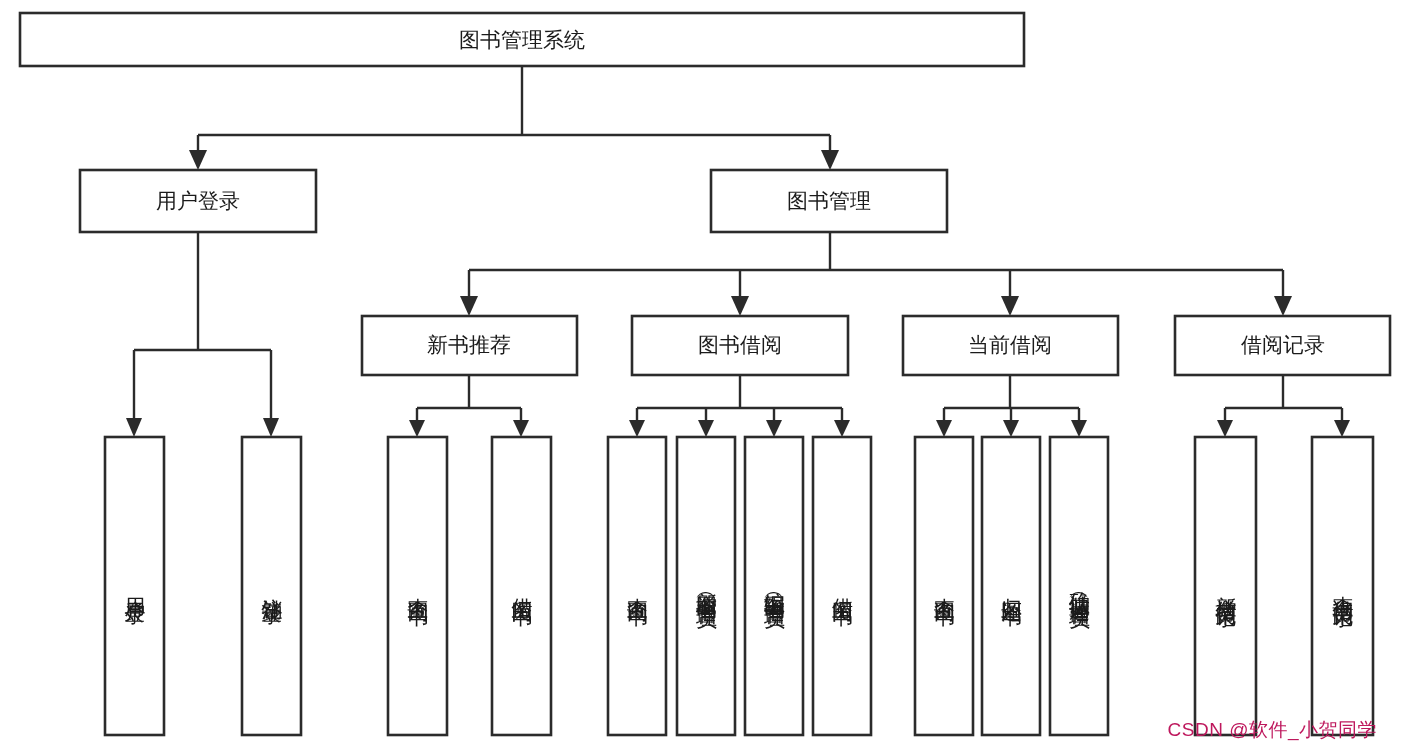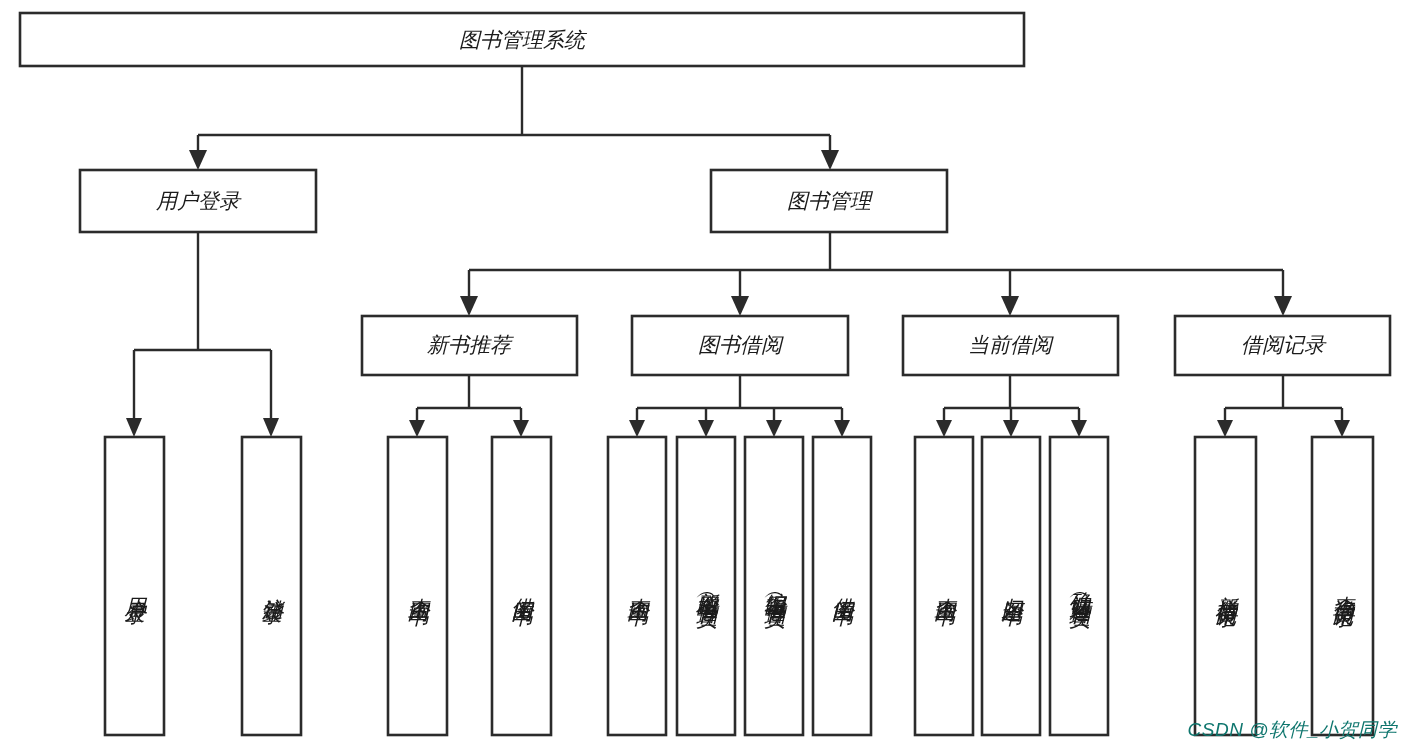--- a/index.html
+++ b/index.html
@@ -11,21 +11,20 @@
     width: 1405px;
     height: 747px;
     font-family: "Liberation Sans", "DejaVu Sans", sans-serif;
     overflow: hidden;
   }
   #diagram-root {
     position: relative;
     width: 1405px;
     height: 747px;
     background: #ffffff;
-    font-style: italic;
   }
   svg.flow-canvas {
     position: absolute;
     left: 0;
     top: 0;
     width: 1405px;
     height: 747px;
   }
   .node-box {
     fill: #ffffff;
@@ -58,25 +57,25 @@
     font-family: "Liberation Sans", "DejaVu Sans", sans-serif;
     font-size: 21px;
     line-height: 1.18;
     letter-spacing: 2.5px;
     color: #1b1b1b;
     white-space: nowrap;
     pointer-events: none;
   }
   .watermark {
     position: absolute;
-    right: 8px;
+    right: 28px;
     bottom: 4px;
     font-family: "Liberation Sans", "DejaVu Sans", sans-serif;
     font-size: 19px;
-    color: #0f766e;
+    color: #be185d;
     white-space: nowrap;
     letter-spacing: 0.5px;
   }
 </style>
 </head>
 <body>
 
 <div id="diagram-root">
 
   <svg class="flow-canvas" viewBox="0 0 1405 747">

